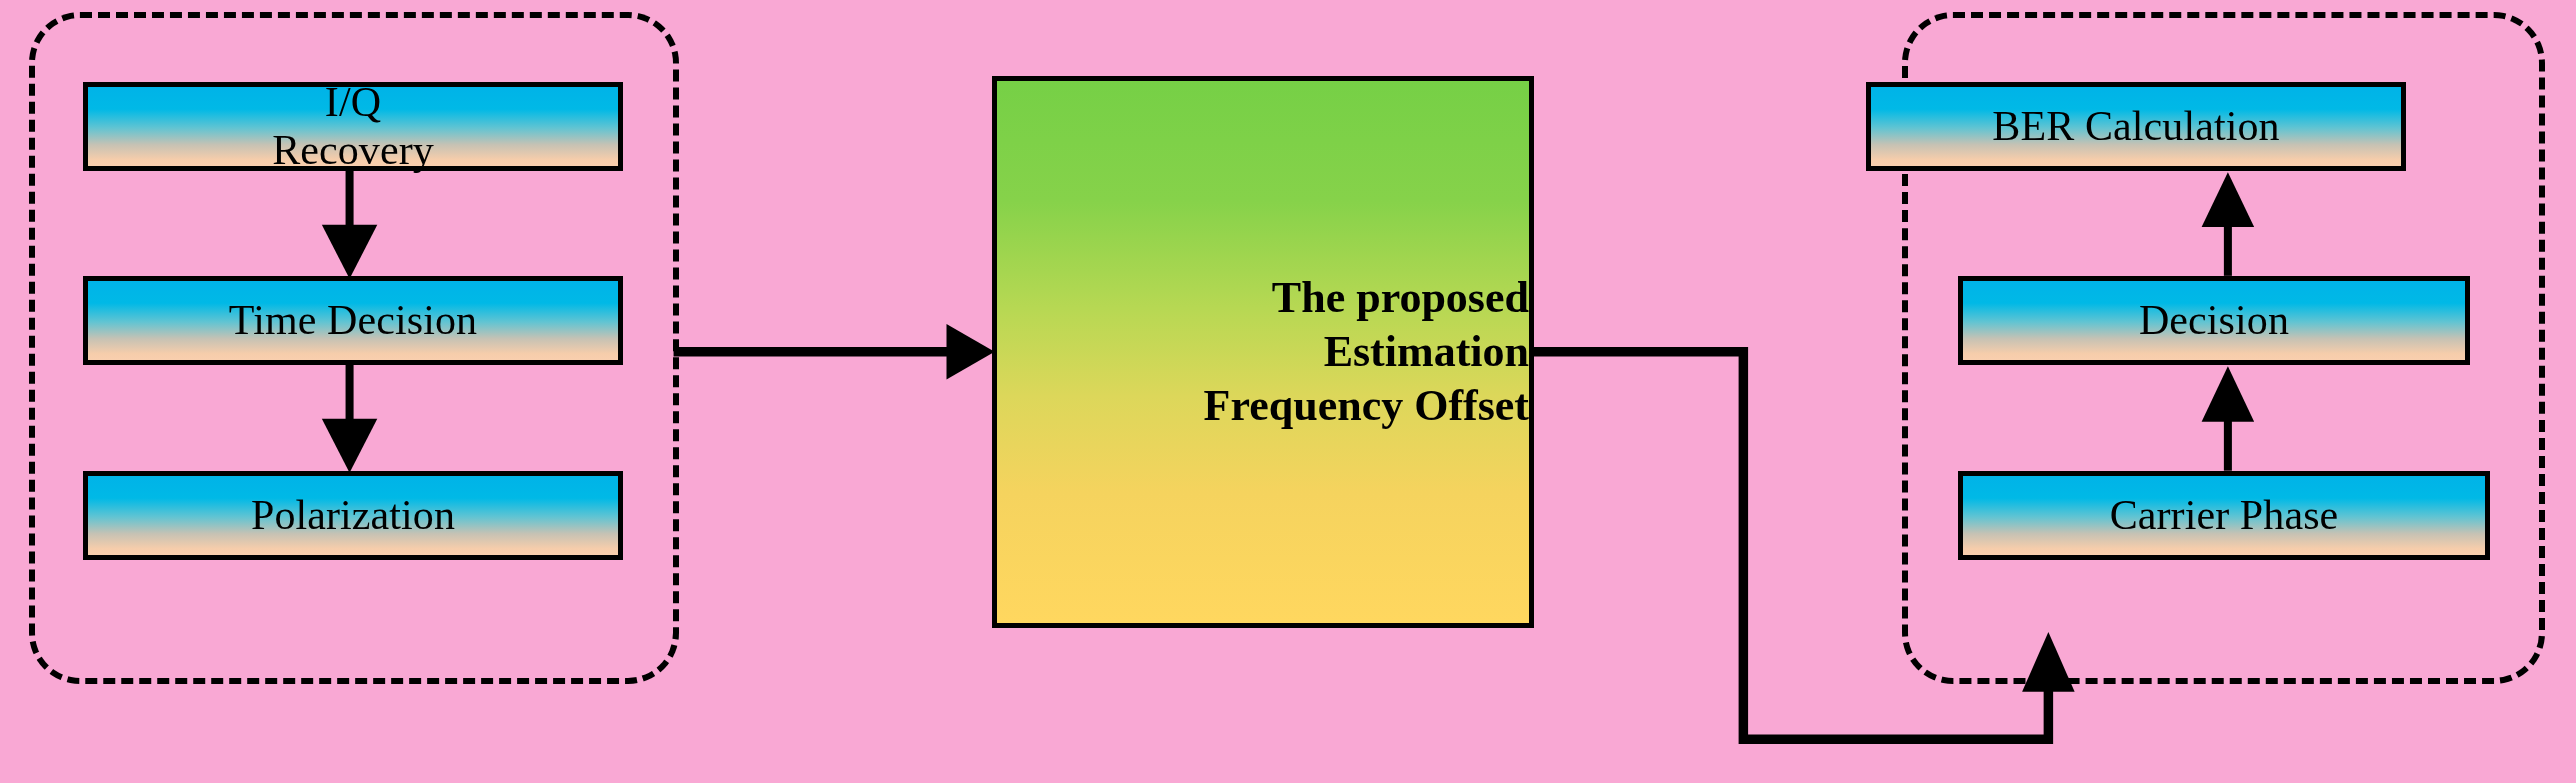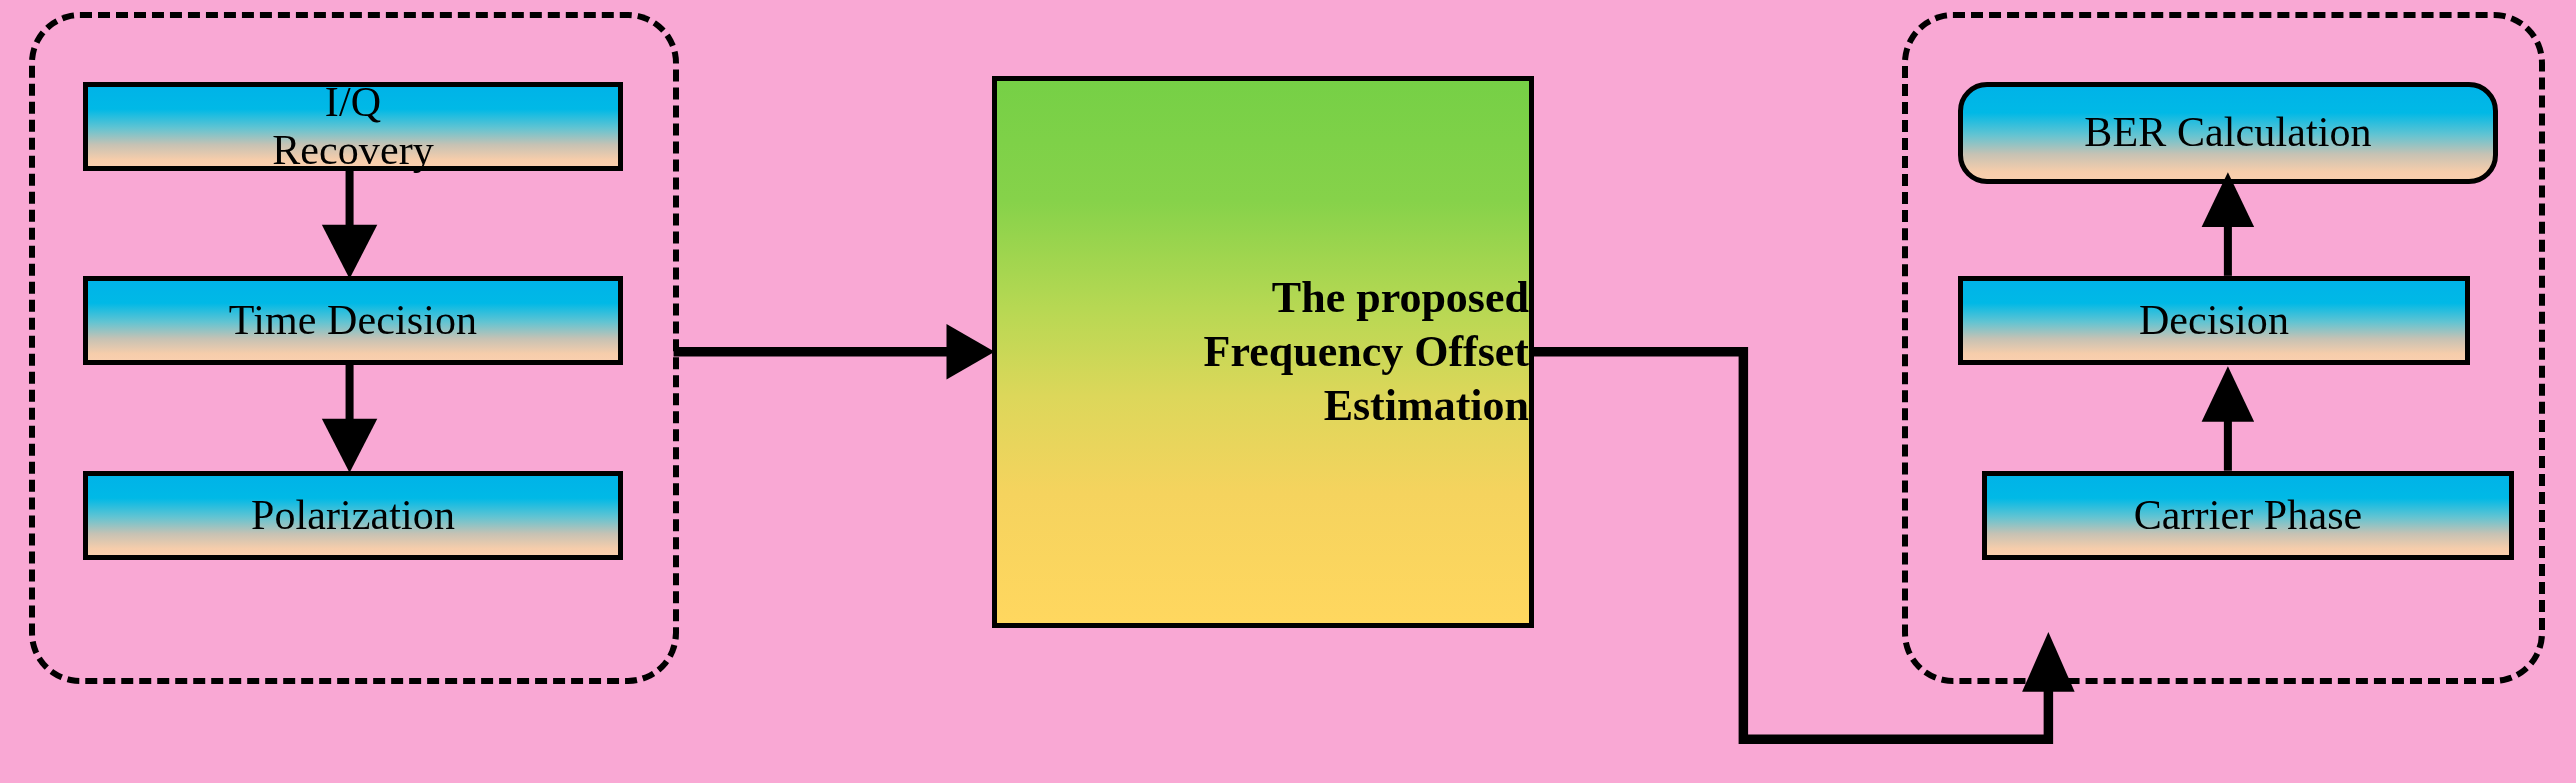--- a/index.html
+++ b/index.html
@@ -44,23 +44,23 @@
     font-size: 42px;
     line-height: 1.12;
     letter-spacing: 0.1px;
   }
   .proc-box .label { width: 100%; padding: 0 5.8px; }
 
   #box-iq      { left: 83px; top: 82px; width: 540px; height: 89px; }
   #box-time    { left: 83px; top: 276px; width: 540px; height: 89px; }
   #box-pol     { left: 83px; top: 471px; width: 540px; height: 89px; font-family: Liberation Serif, serif; }
 
-  #box-ber     { left: 1958px; top: 82px; width: 540px; height: 102px; border-radius: 29px; }
+  #box-ber     { left: 1866px; top: 82px; width: 540px; height: 89px; }
   #box-dec     { left: 1958px; top: 276px; width: 512px; height: 89px; }
-  #box-cpr     { left: 1958px; top: 471px; width: 532px; height: 89px; margin-left: 24px; }
+  #box-cpr     { left: 1958px; top: 471px; width: 532px; height: 89px; }
 
   #box-center {
     position: absolute;
     left: 992px; top: 76px; width: 542px; height: 552px;
     box-sizing: border-box;
     border: 5.8px solid #000000;
     background: linear-gradient(to bottom,
                 #76d046 0%,
                 #86d24a 22%,
                 #b7d853 42%,
@@ -109,22 +109,22 @@
 
   <div class="proc-box" id="box-pol">
     <div class="label">
       <div>Polarization</div>
     </div>
   </div>
 
   <div id="box-center">
     <div class="label">
       <div>The proposed</div>
+      <div>Estimation</div>
       <div>Frequency Offset</div>
-      <div>Estimation</div>
     </div>
   </div>
 
   <div class="panel" id="panel-right"></div>
 
   <div class="proc-box" id="box-ber">
     <div class="label">
       <div>BER Calculation</div>
     </div>
   </div>

